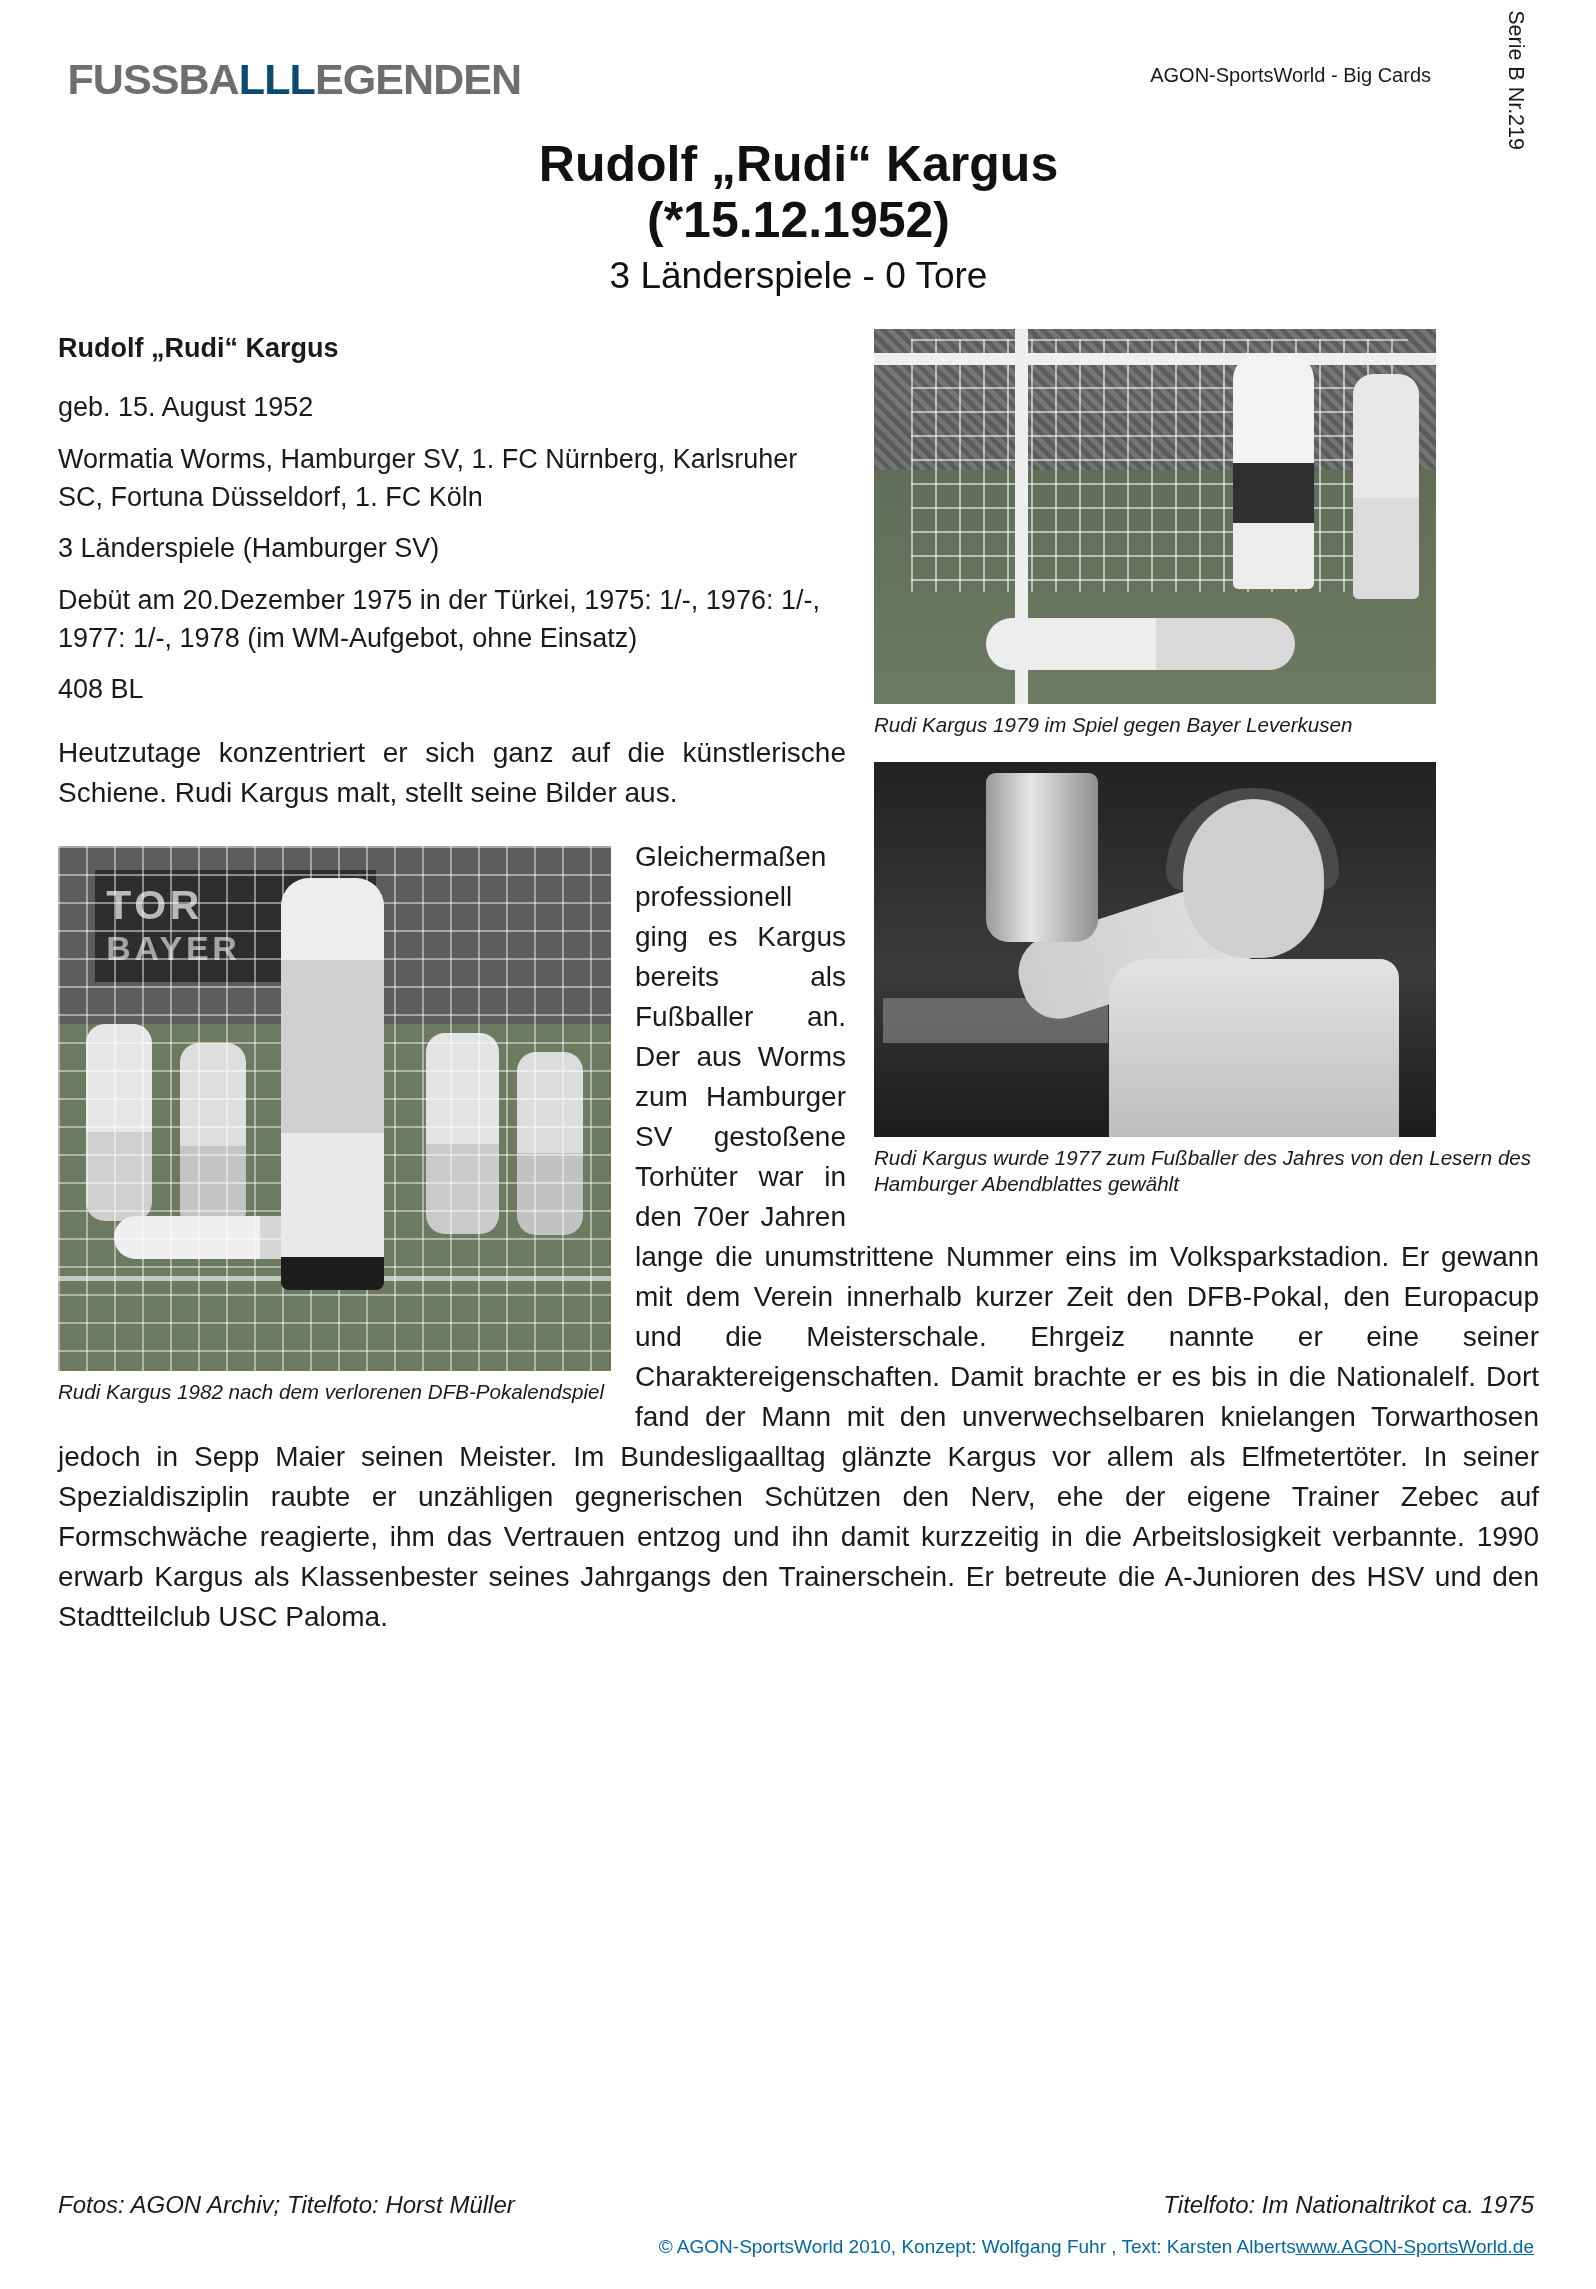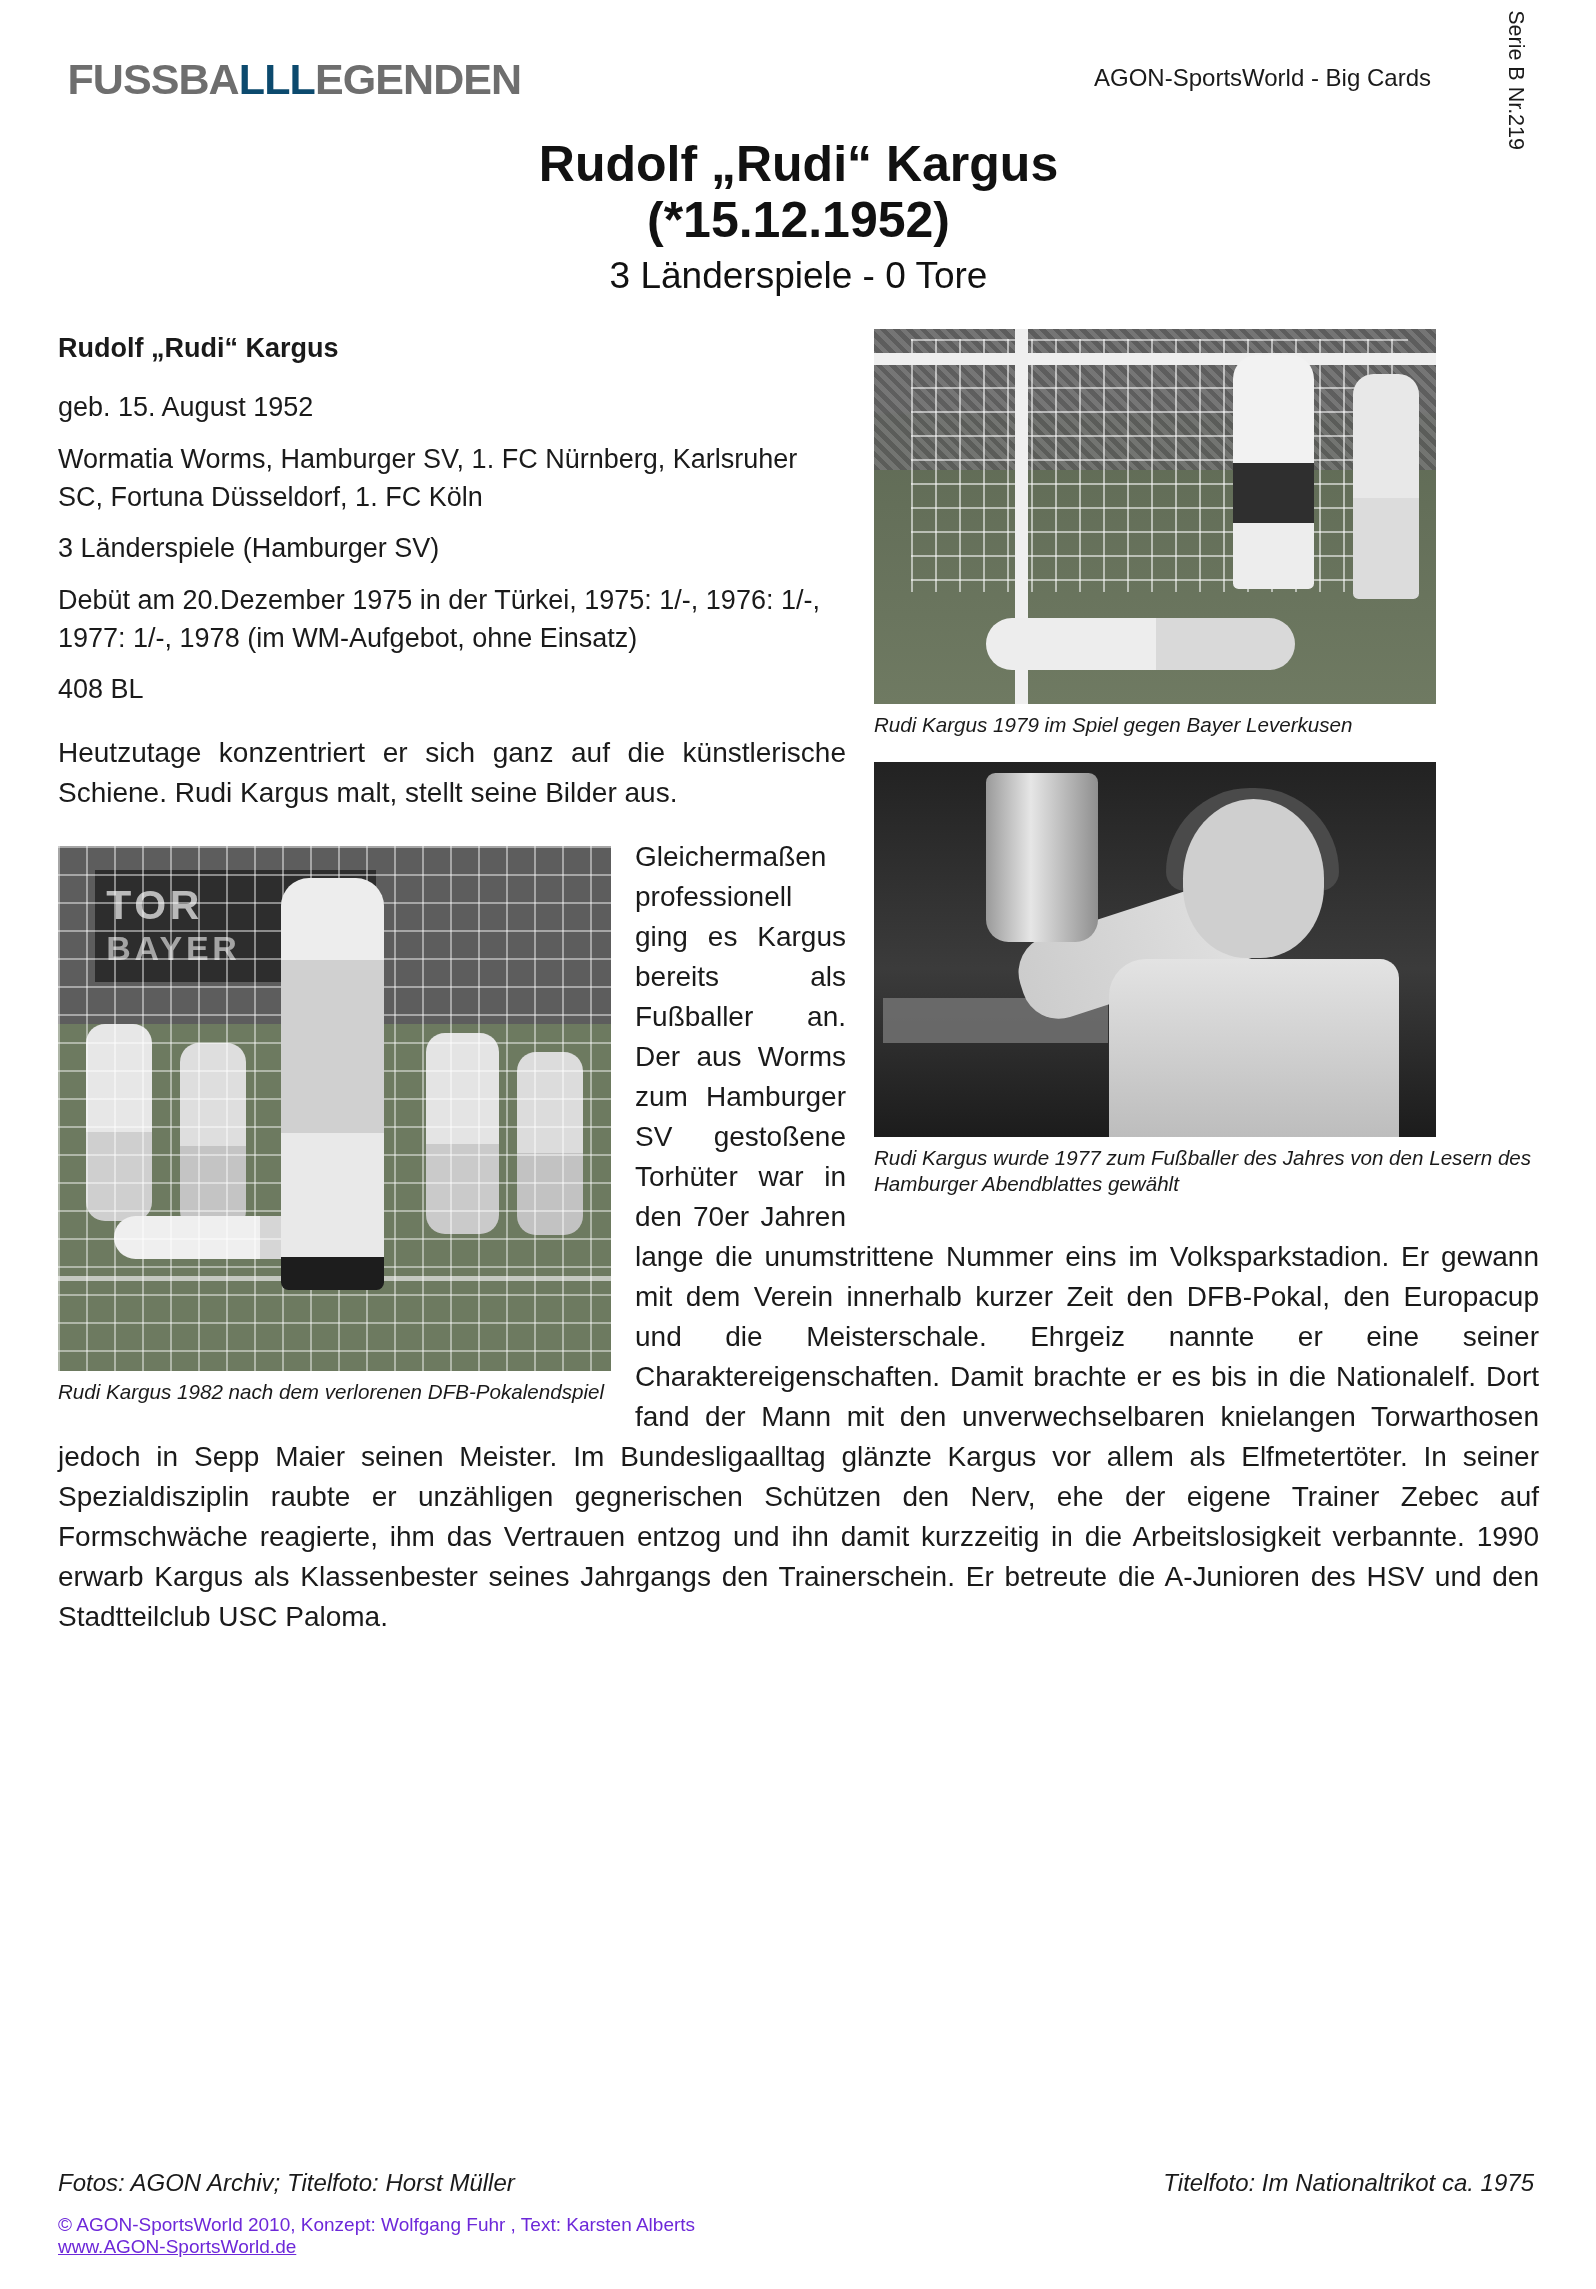--- a/index.html
+++ b/index.html
@@ -33,21 +33,21 @@
     font-weight: bold;
     letter-spacing: -0.9px;
     color: #6e6e6e;
     white-space: nowrap;
   }
   .brand .dark { color: #0c4a6e; }
   .agon-line {
     position: absolute;
     right: 108px;
     top: 15px;
-    font-size: 24px;
+    font-size: 20px;
     color: #1a1a1a;
     white-space: nowrap;
   }
   .serie {
     position: absolute;
     right: 11.2px;
     top: 101px;
     font-size: 21.5px;
     color: #1a1a1a;
     white-space: nowrap;
@@ -140,22 +140,21 @@
     display: flex;
     justify-content: space-between;
     font-size: 24px;
     font-style: italic;
     margin-bottom: 17px;
   }
   .footer-bottom {
     display: flex;
     justify-content: flex-end;
     font-size: 19px;
-    color: #6d28d9;
-    flex-direction: column;
+    color: #0369a1;
   }
   .footer-bottom .url {
     text-decoration: underline;
   }
 
   .clear { clear: both; }
 
   
   .ph1 {
     height: 375px;

